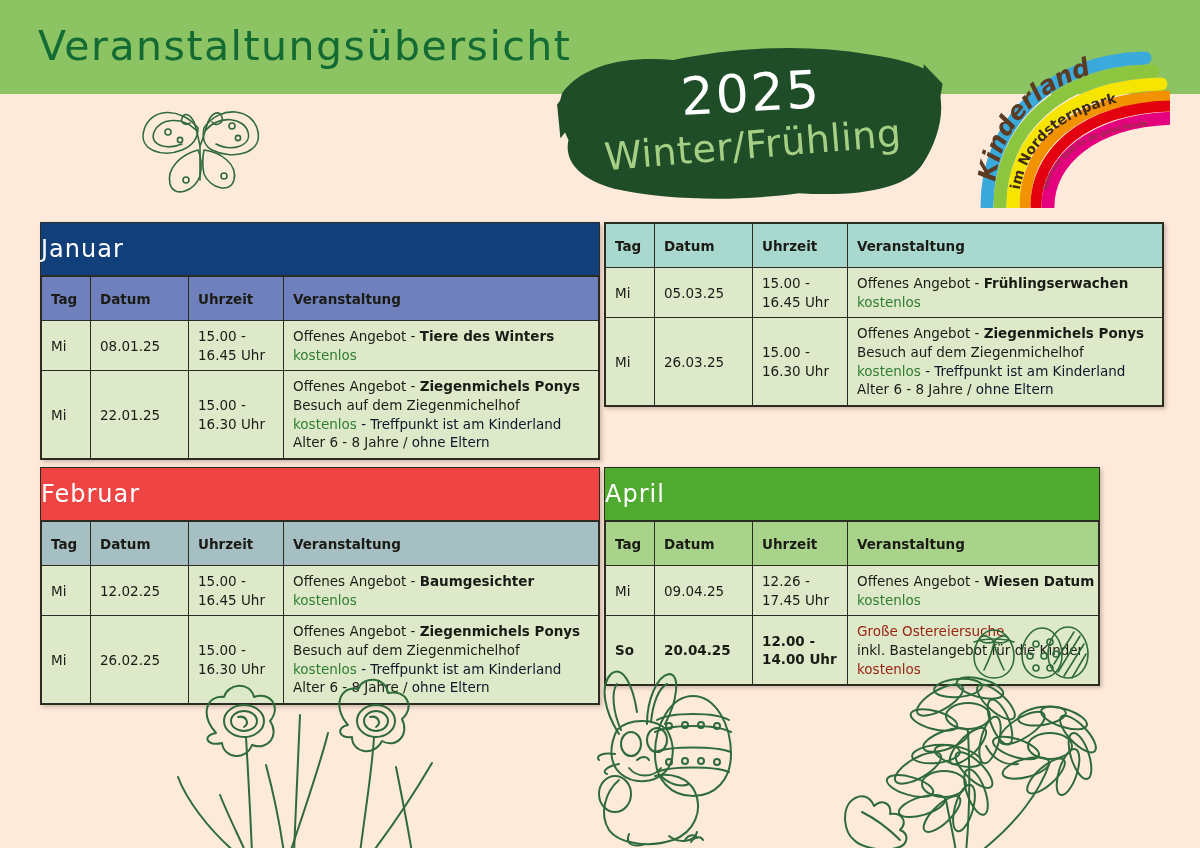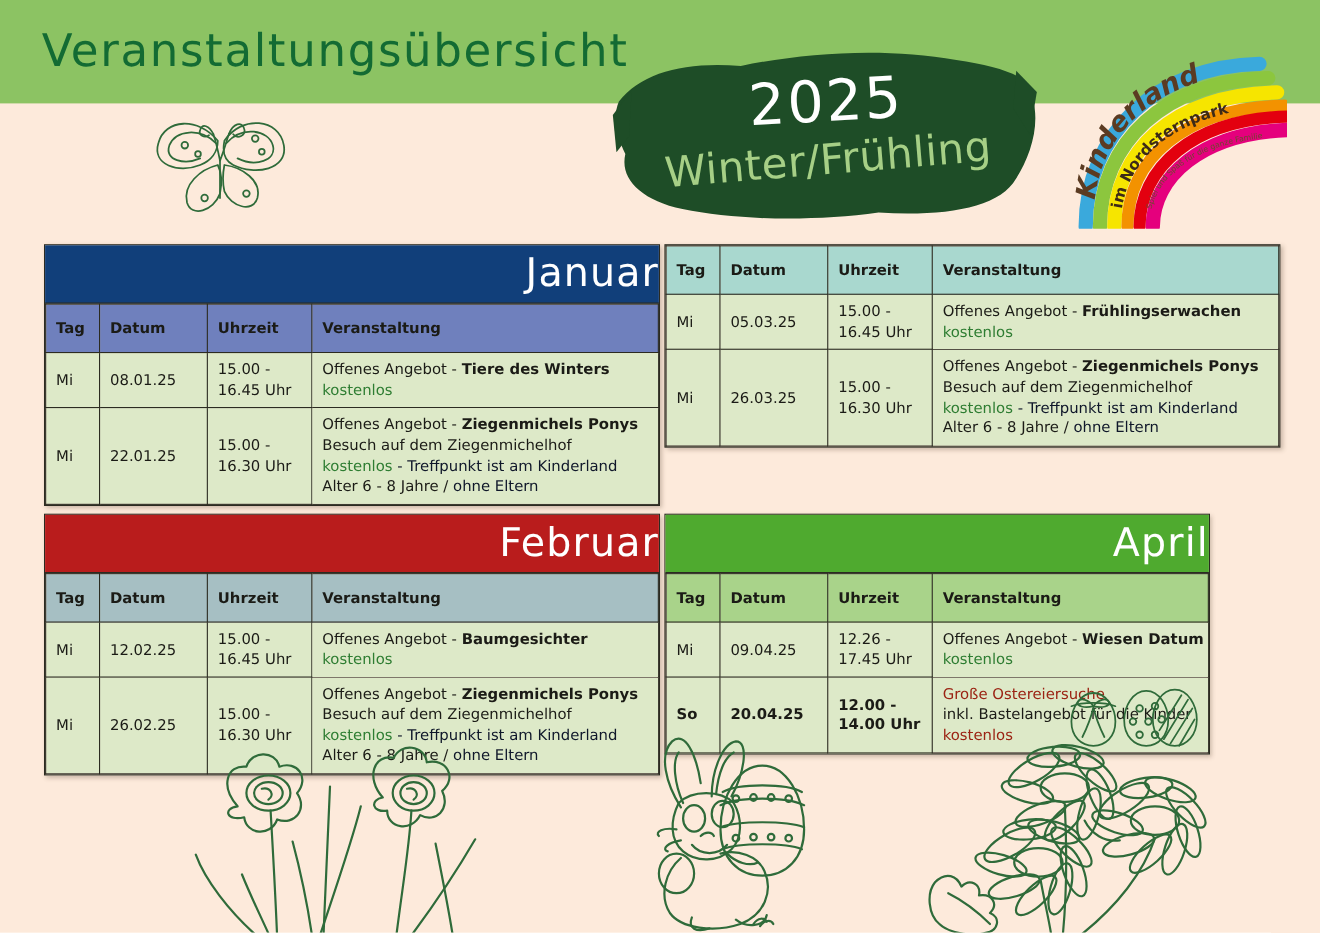--- a/index.html
+++ b/index.html
@@ -58,22 +58,22 @@
     position:absolute;
     border:1px solid #2b2b21;
     box-shadow:2px 2px 4px rgba(90,70,50,.30);
     box-sizing:border-box;
   }
   .tbl.t-jan{left:40px;top:222px;width:560px;}
   .tbl.t-mar{left:604px;top:222px;width:560px;}
   .tbl.t-feb{left:40px;top:467px;width:560px;}
   .tbl.t-apr{left:604px;top:467px;width:496px;}
   .month-head{
-    height:52px;line-height:52px;text-align:right;
-    color:#ffffff;font-size:36px;letter-spacing:1px;
+    height:52px;line-height:52px;text-align:left;
+    color:#ffffff;font-size:24px;letter-spacing:1px;
     border-bottom:1px solid #2b2b21;
   }
   table.grid{
     border-collapse:collapse;width:100%;table-layout:fixed;
   }
   table.grid th, table.grid td{
     border:1px solid #2b2b21;
     padding:6px 9px;
     font-size:13.5px;
     color:#1b1b16;
@@ -96,21 +96,21 @@
   .red{color:#9b2313;}
   .red.bold{color:#9b2313;font-weight:normal;}
   .rowbold td{font-weight:bold;}
   .eggs{position:absolute;right:6px;top:6px;}
   td.ver-cell{position:relative;}
   
   .t-jan .month-head{background:#113f7a;}
   .t-jan table.grid th{background:#6f80bd;}
   .t-mar .month-head{background:#0d9c6b;}
   .t-mar table.grid th{background:#a9d8cf;}
-  .t-feb .month-head{background:#b91c1c;}
+  .t-feb .month-head{background:#ef4444;}
   .t-feb table.grid th{background:#a6bfc3;}
   .t-apr .month-head{background:#4faa2f;}
   .t-apr table.grid th{background:#a9d38a;}
   table.grid td{background:#dde9c8;}
   
   .deco{position:absolute;}
   .deco-daffodils{left:150px;top:675px;width:400px;height:180px;}
   .deco-bunny{left:585px;top:668px;width:190px;height:180px;}
   .deco-daisies{left:840px;top:672px;width:330px;height:180px;}
   .line{fill:none;stroke:#2f6b3a;stroke-width:2;stroke-linecap:round;stroke-linejoin:round;}

